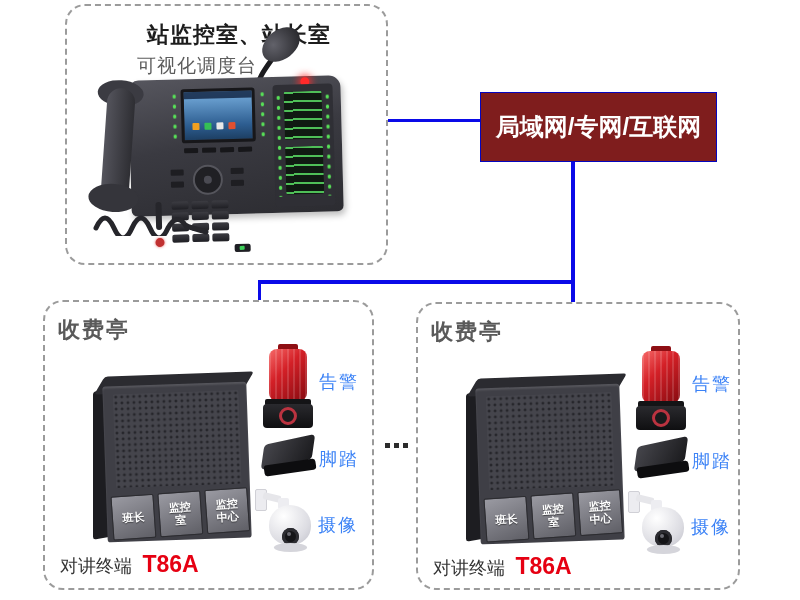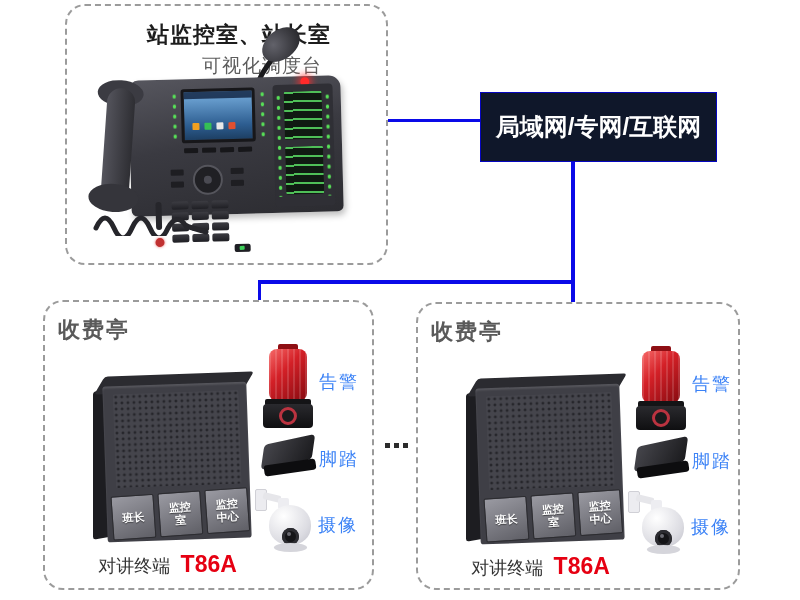--- a/index.html
+++ b/index.html
@@ -21,33 +21,33 @@
 
   
   .conn{position:absolute;background:#0a0ae8;z-index:0;}
   #conn-branch{left:387px;top:119px;width:94px;height:3px;}
   #conn-trunk-v{left:571px;top:160px;width:4px;height:143px;}
   #conn-trunk-h{left:258px;top:280px;width:317px;height:4px;}
   #conn-drop-left{left:258px;top:282px;width:3px;height:19px;}
 
   
   #network-box{
-    left:480px;top:92px;width:237px;height:70px;background:#0f172a;border:1px solid #0505bf;
+    left:480px;top:92px;width:237px;height:70px;background:#7f1d1d;border:1px solid #0505bf;
     display:flex;align-items:center;justify-content:center;box-sizing:border-box;z-index:2;
   }
   #network-box .net-label{color:#ffffff;font-size:24px;font-weight:bold;letter-spacing:0px;white-space:nowrap;}
 
   
   .room-title{left:80px;top:14px;font-size:22px;font-weight:bold;color:#1d1d1d;letter-spacing:1px;}
-  .room-subtitle{left:70px;top:47px;width:250px;text-align:center;font-size:19px;color:#5c5c5c;letter-spacing:1px;}
+  .room-subtitle{left:70px;top:47px;width:250px;text-align:left;font-size:19px;color:#5c5c5c;letter-spacing:1px;}
   .phone-caption{left:140px;top:216px;width:240px;text-align:center;white-space:nowrap;}
   .caption-cn{font-size:18px;color:#3a3a3a;}
   .caption-model{font-size:25px;font-weight:bold;color:#e60012;margin-left:6px;}
   .booth-title{left:13px;top:13px;font-size:22px;font-weight:bold;color:#5a5a5a;letter-spacing:2px;position:absolute;}
-  .terminal-caption{position:absolute;left:15px;top:249px;width:215px;text-align:center;white-space:nowrap;}
+  .terminal-caption{position:absolute;left:15px;top:249px;width:215px;white-space:nowrap;}
   .terminal-caption .caption-cn{font-size:18px;color:#333333;}
   .terminal-caption .caption-model{font-size:23px;}
   .acc-label{position:absolute;font-size:18px;color:#3b82f6;letter-spacing:2px;}
 
   
   #ellipsis{left:385px;top:443px;display:flex;gap:4px;z-index:3;}
   #ellipsis span{width:5px;height:5px;background:#2c2c2c;display:block;}
 
   
   #phone{left:88px;top:28px;width:262px;height:196px;z-index:3;}

